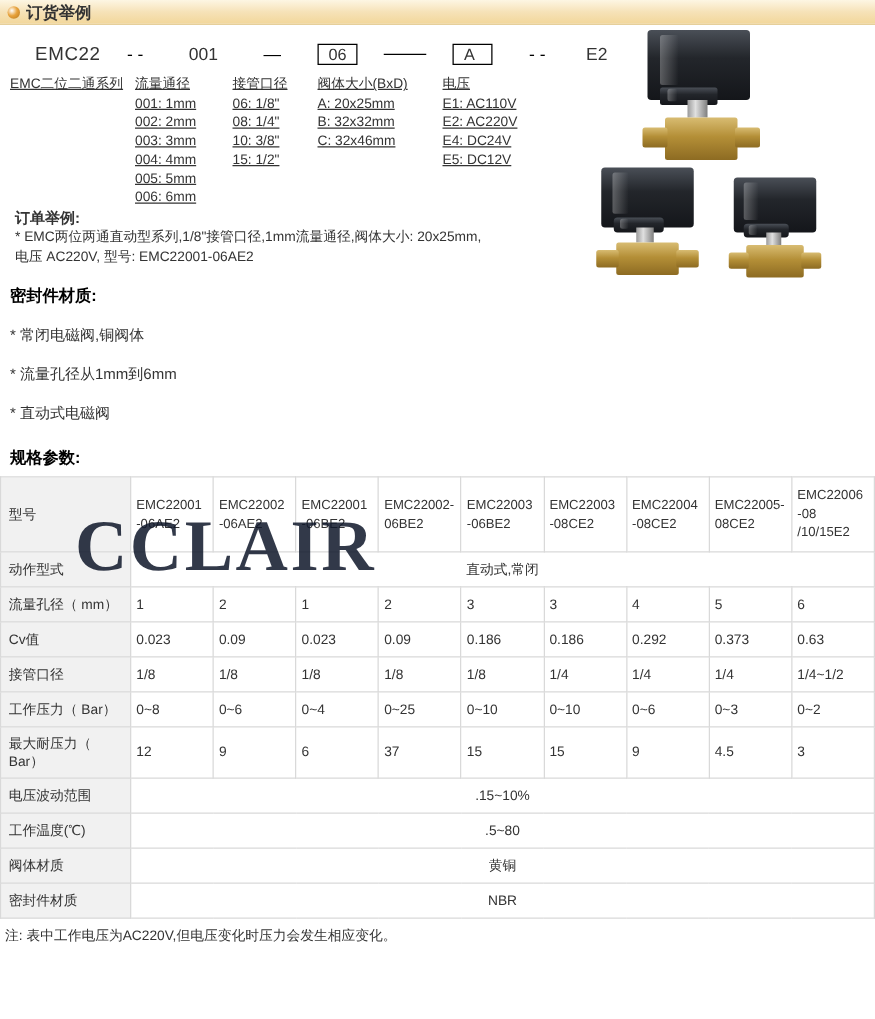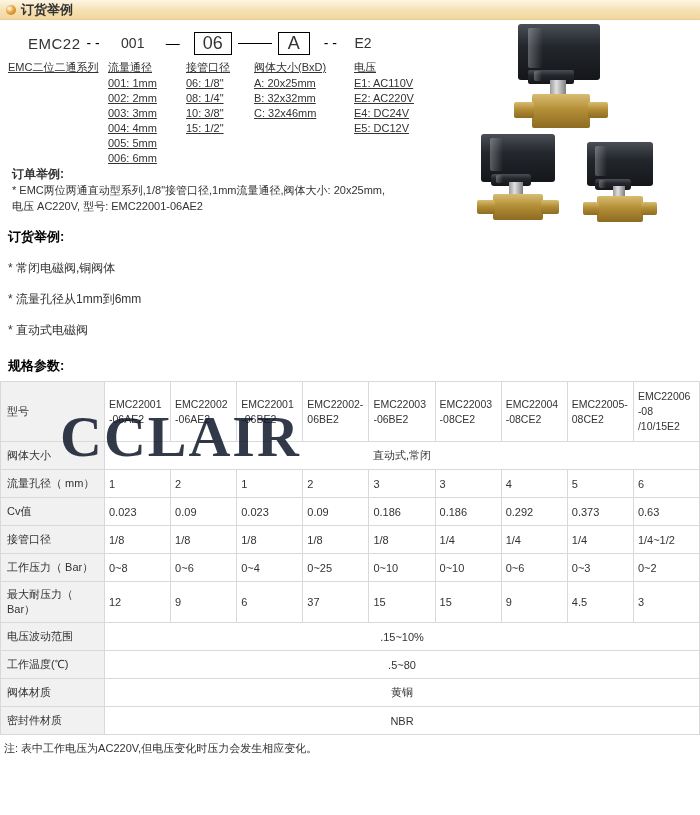--- a/index.html
+++ b/index.html
@@ -43,30 +43,31 @@
 
   
   #order-block { position:relative; padding:10px 0 0 0; }
 
   .code-row {
     display:flex;
     align-items:center;
     padding-left:28px;
     height:26px;
     font-size:14px;
+    gap:15px;
   }
   .code-row .big { font-size:15px; font-weight:normal; letter-spacing:0.5px; }
   .code-row .dashdot { margin:0 6px; color:#000; }
   .code-row .seg { text-align:center; }
   .code-row .boxed {
     border:1px solid #000;
     padding:0 8px;
     min-width:32px;
-    text-align:center;
-    font-size:18px;
+    text-align:left;
+    font-size:13px;
   }
   .code-row .line {
     display:inline-block;
     width:34px;
     border-top:1px solid #000;
     margin:0 6px;
     height:1px;
   }
 
   .legend {
@@ -242,21 +243,21 @@
   </div>
 
   <div class="order-note">
     <div class="b">订单举例:</div>
     <div>* EMC两位两通直动型系列,1/8"接管口径,1mm流量通径,阀体大小: 20x25mm,</div>
     <div>电压 AC220V, 型号: EMC22001-06AE2</div>
   </div>
 </div>
 
 <div id="features" style="margin-top:14px;">
-  <div class="sec-title">订货举例:</div>
+  <div class="sec-title">密封件材质:</div>
   <div class="feat">* 常闭电磁阀,铜阀体</div>
   <div class="feat">* 流量孔径从1mm到6mm</div>
   <div class="feat">* 直动式电磁阀</div>
 </div>
 
 <div style="padding-left:8px; margin-top:18px;">
   <div class="sec-title">规格参数:</div>
 </div>
 
 <div class="table-wrap">
@@ -269,21 +270,21 @@
           <td class="model-cell">EMC22002<br>-06AE2</td>
           <td class="model-cell">EMC22001<br>-06BE2</td>
           <td class="model-cell">EMC22002-<br>06BE2</td>
           <td class="model-cell">EMC22003<br>-06BE2</td>
           <td class="model-cell">EMC22003<br>-08CE2</td>
           <td class="model-cell">EMC22004<br>-08CE2</td>
           <td class="model-cell">EMC22005-<br>08CE2</td>
           <td class="model-cell">EMC22006<br>-08 /10/15E2</td>
         </tr>
         <tr>
-          <td class="label">阀体大小</td>
+          <td class="label">动作型式</td>
           <td colspan="9" class="center">直动式,常闭</td>
         </tr>
         <tr>
           <td class="label">流量孔径（ mm）</td>
           <td>1</td>
           <td>2</td>
           <td>1</td>
           <td>2</td>
           <td>3</td>
           <td>3</td>

